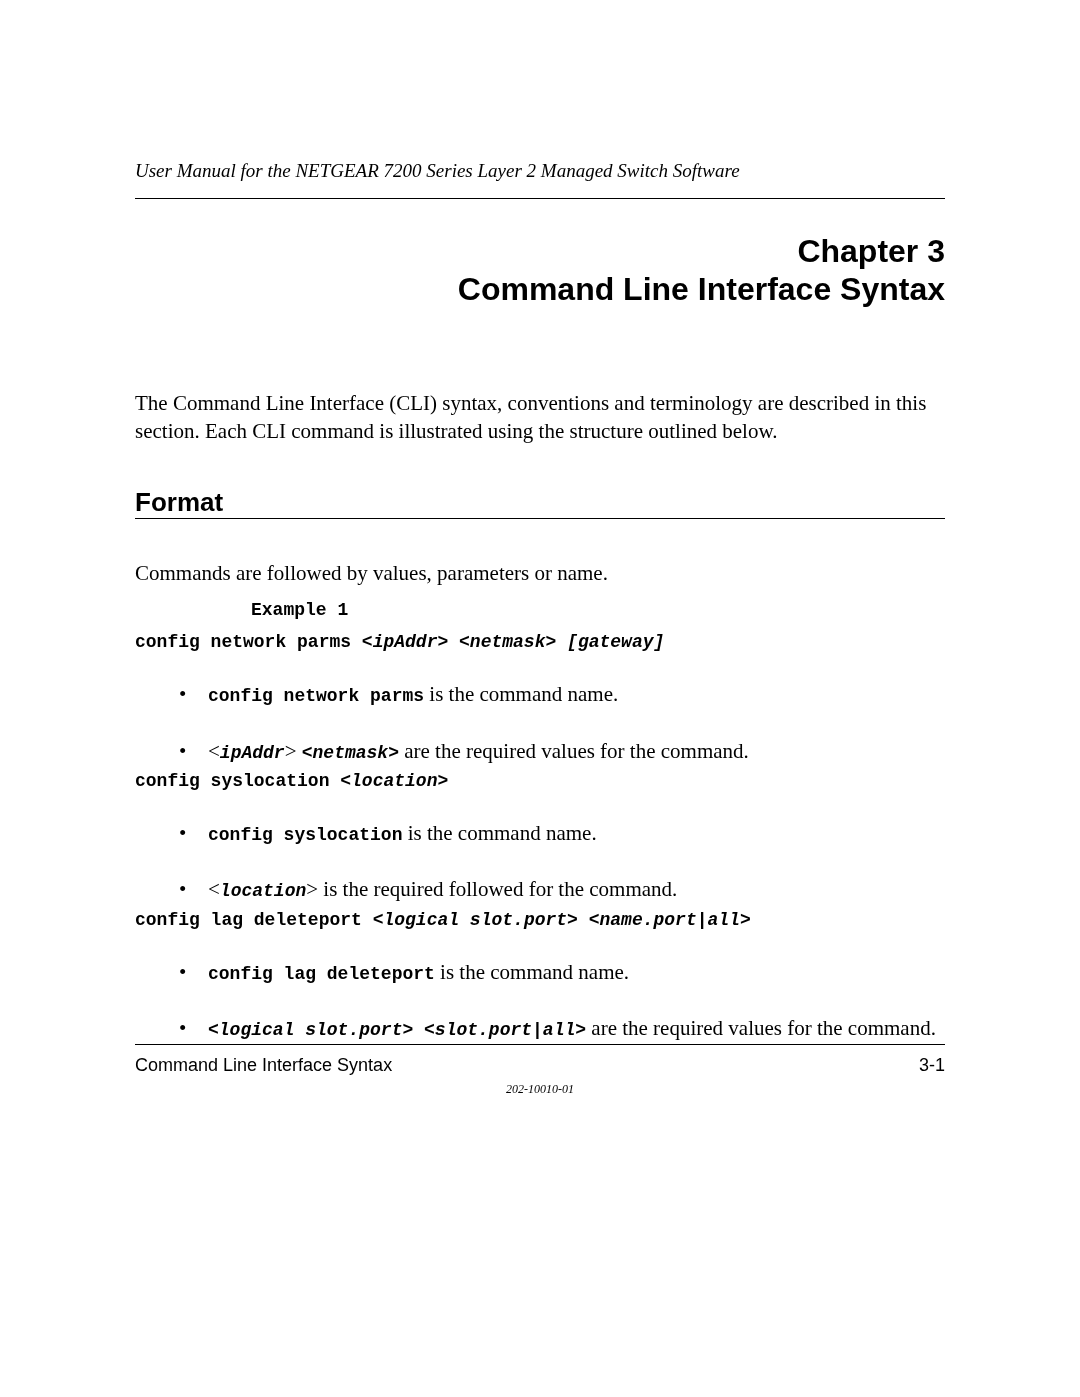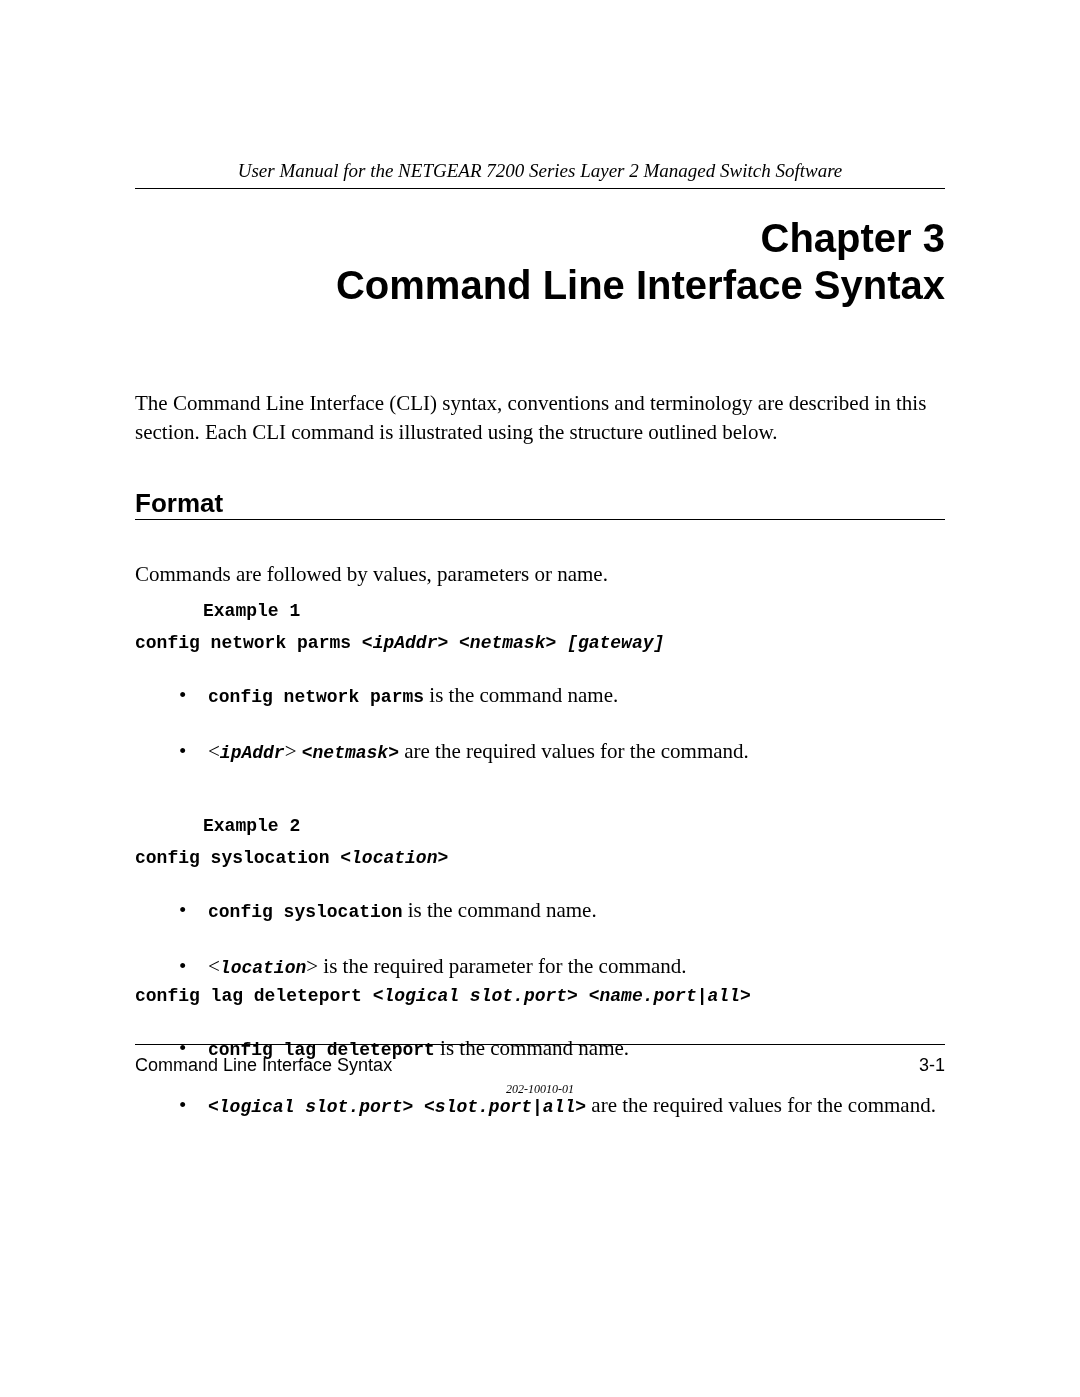--- a/index.html
+++ b/index.html
@@ -13,29 +13,29 @@
     position: relative;
     box-sizing: border-box;
   }
   .page {
     padding: 160px 135px 0 135px;
     box-sizing: border-box;
   }
   .header-line {
     font-style: italic;
     font-size: 19px;
-    text-align: center;
-    padding-bottom: 6px;
+    text-align: left;
+    padding-bottom: 16px;
     border-bottom: 1.5px solid #000;
-    margin-bottom: 26px;
+    margin-bottom: 34px;
   }
   .chapter-title {
     font-family: Arial, Helvetica, sans-serif;
     font-weight: bold;
-    font-size: 40px;
+    font-size: 32px;
     text-align: right;
     line-height: 1.18;
     margin-bottom: 80px;
   }
   .chapter-title .line { display: block; }
   .intro {
     font-size: 21px;
     line-height: 1.35;
     margin-bottom: 42px;
   }
@@ -47,21 +47,21 @@
     margin-bottom: 42px;
   }
   .body-text {
     font-size: 21px;
     margin-bottom: 14px;
   }
   .example-label {
     font-family: "Courier New", Courier, monospace;
     font-weight: bold;
     font-size: 18px;
-    margin-left: 68px;
+    margin-left: 116px;
     margin-top: 10px;
     margin-bottom: 12px;
   }
   .example-label.extra-top {
     margin-top: 50px;
   }
   .command-line {
     font-family: "Courier New", Courier, monospace;
     font-weight: bold;
     font-size: 18px;
@@ -146,30 +146,29 @@
   </div>
   <ul class="bullets">
     <li>
       <span class="mono">config network parms</span><span> is the command name.</span>
     </li>
     <li>
       <span>&lt;</span><span class="mono-ital">ipAddr</span><span>&gt; </span><span class="mono-ital">&lt;netmask&gt;</span><span>  are the required values for the command.</span>
     </li>
   </ul>
 
-  <div class="example-label extra-top">Example 2</div>
   <div class="command-line">
     <span>config syslocation &lt;</span><span class="ital">location</span><span>&gt;</span>
   </div>
   <ul class="bullets">
     <li>
       <span class="mono">config syslocation</span><span>  is the command name.</span>
     </li>
     <li>
-      <span>&lt;</span><span class="mono-ital">location</span><span>&gt;</span><span>   is the required parameter for the command.</span>
+      <span>&lt;</span><span class="mono-ital">location</span><span>&gt;</span><span>   is the required followed for the command.</span>
     </li>
   </ul>
 
   <div class="command-line">
     <span>config lag deleteport &lt;</span><span class="ital">logical slot.port</span><span>&gt; &lt;</span><span class="ital">name.port|all</span><span>&gt;</span>
   </div>
   <ul class="bullets">
     <li>
       <span class="mono">config lag deleteport</span><span> is the command name.</span>
     </li>

